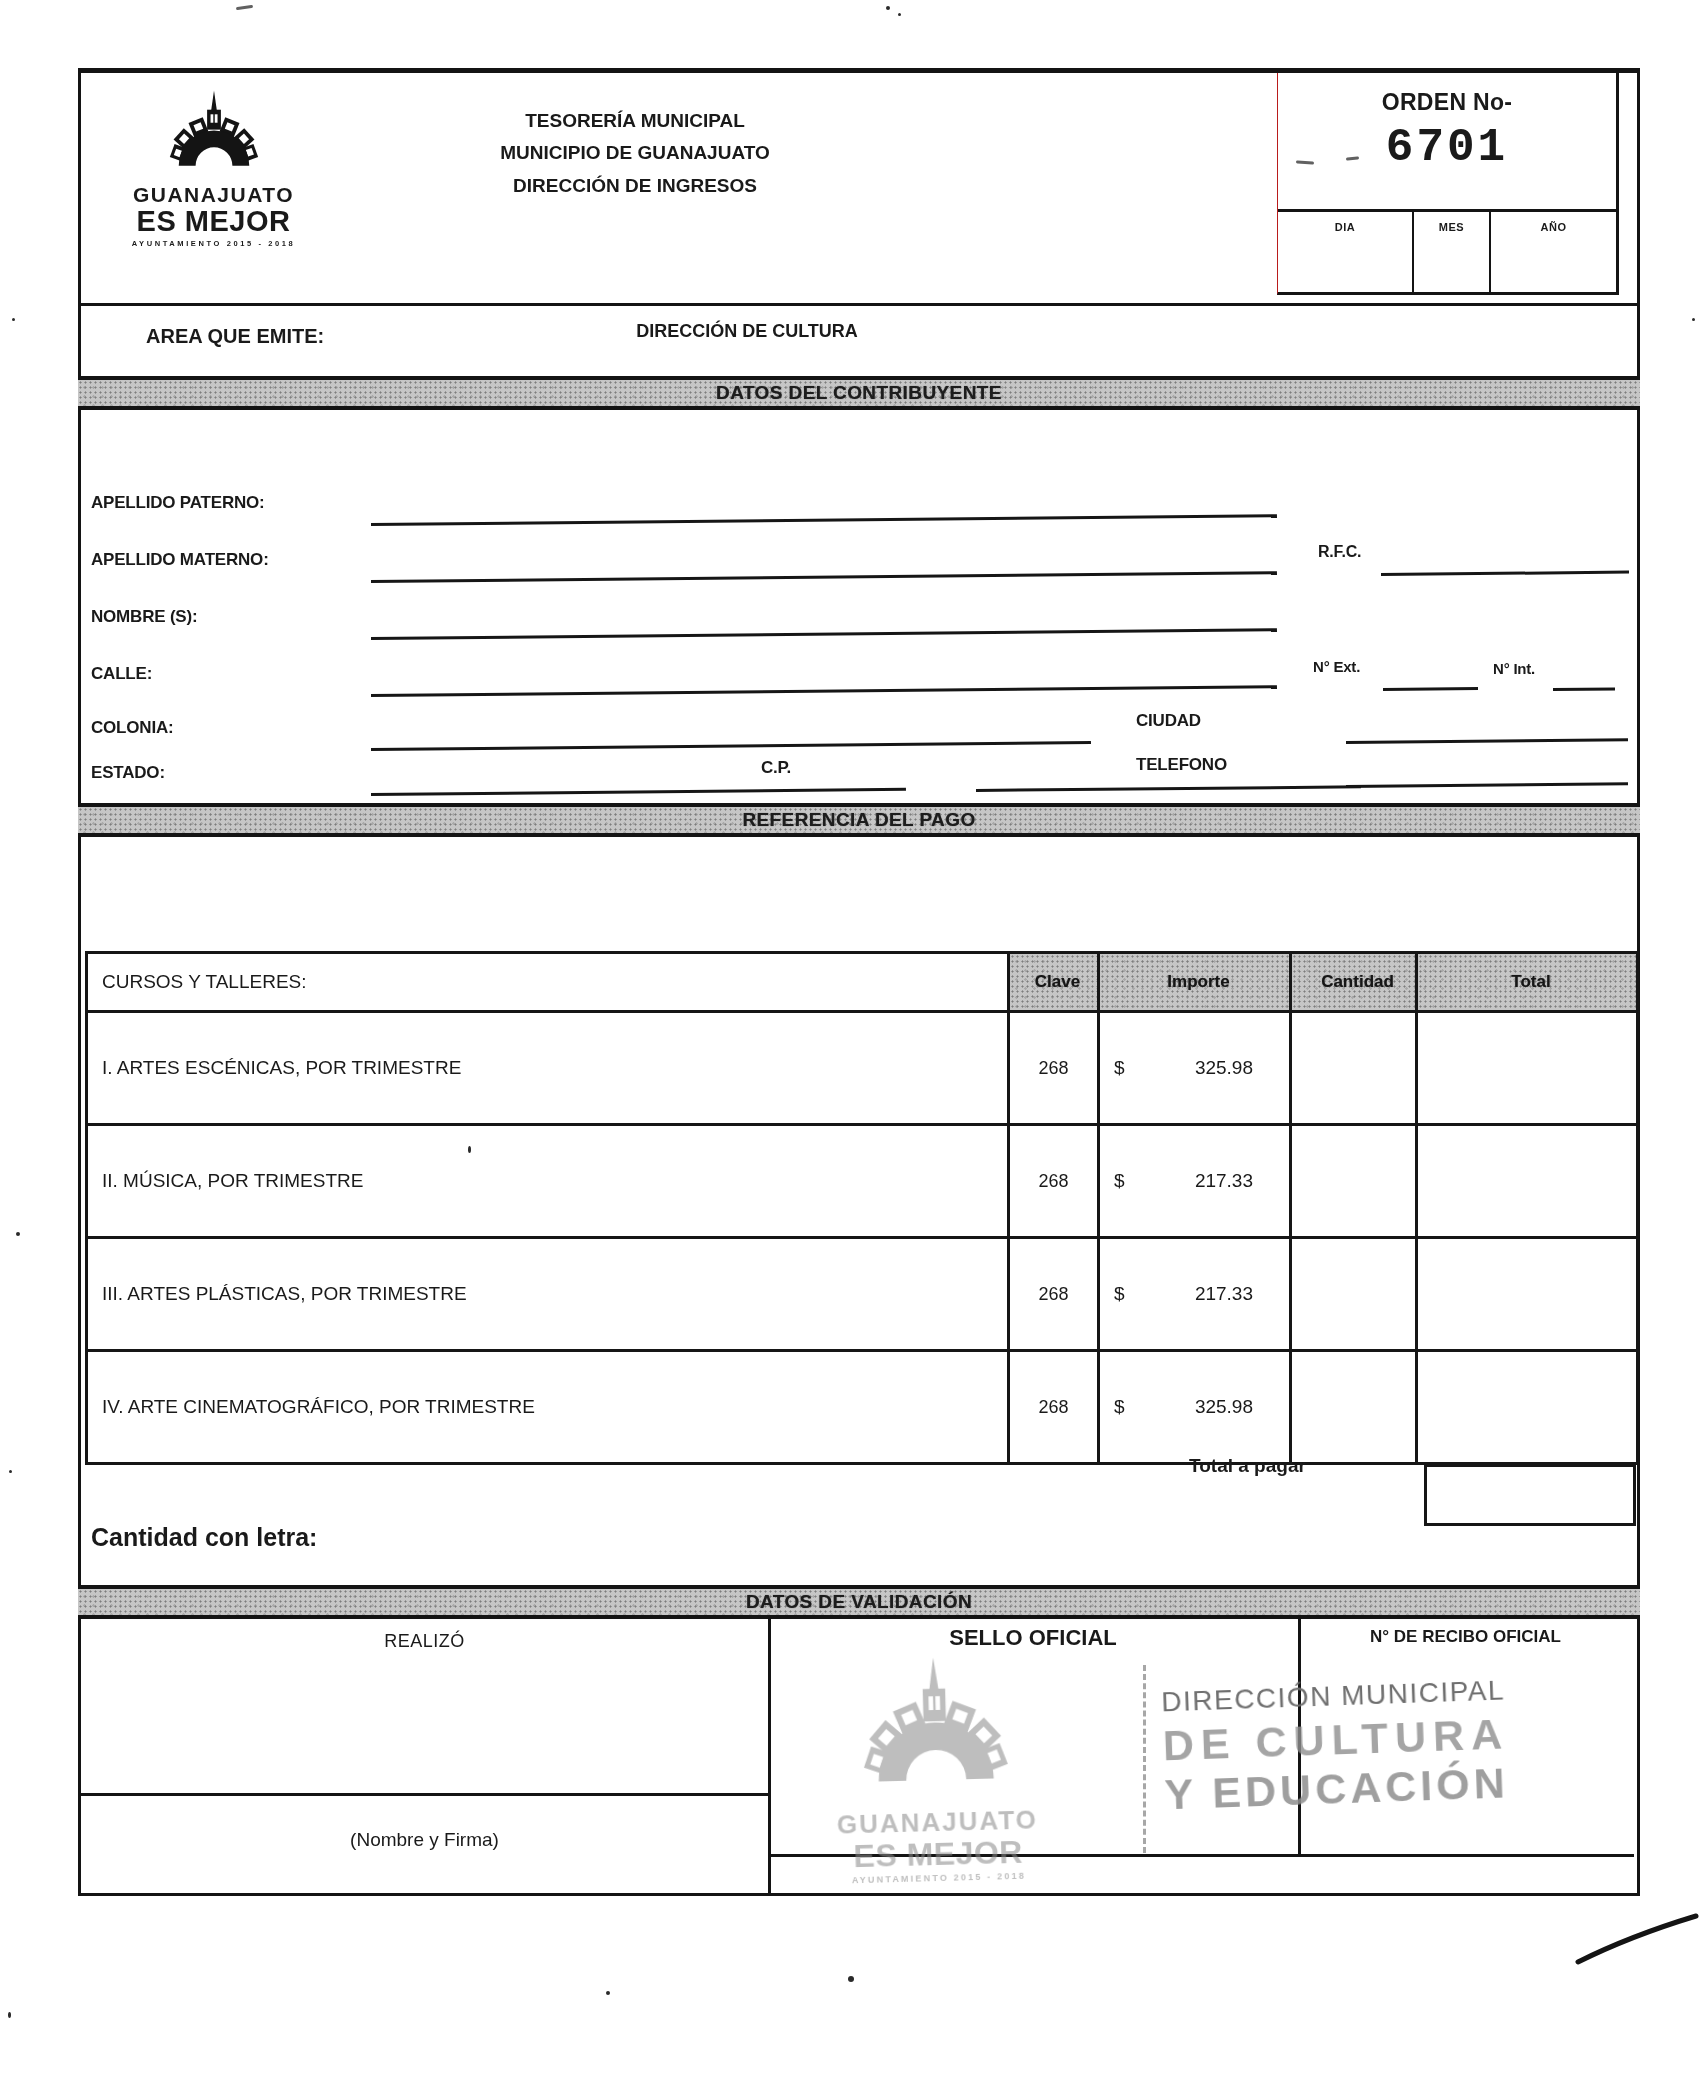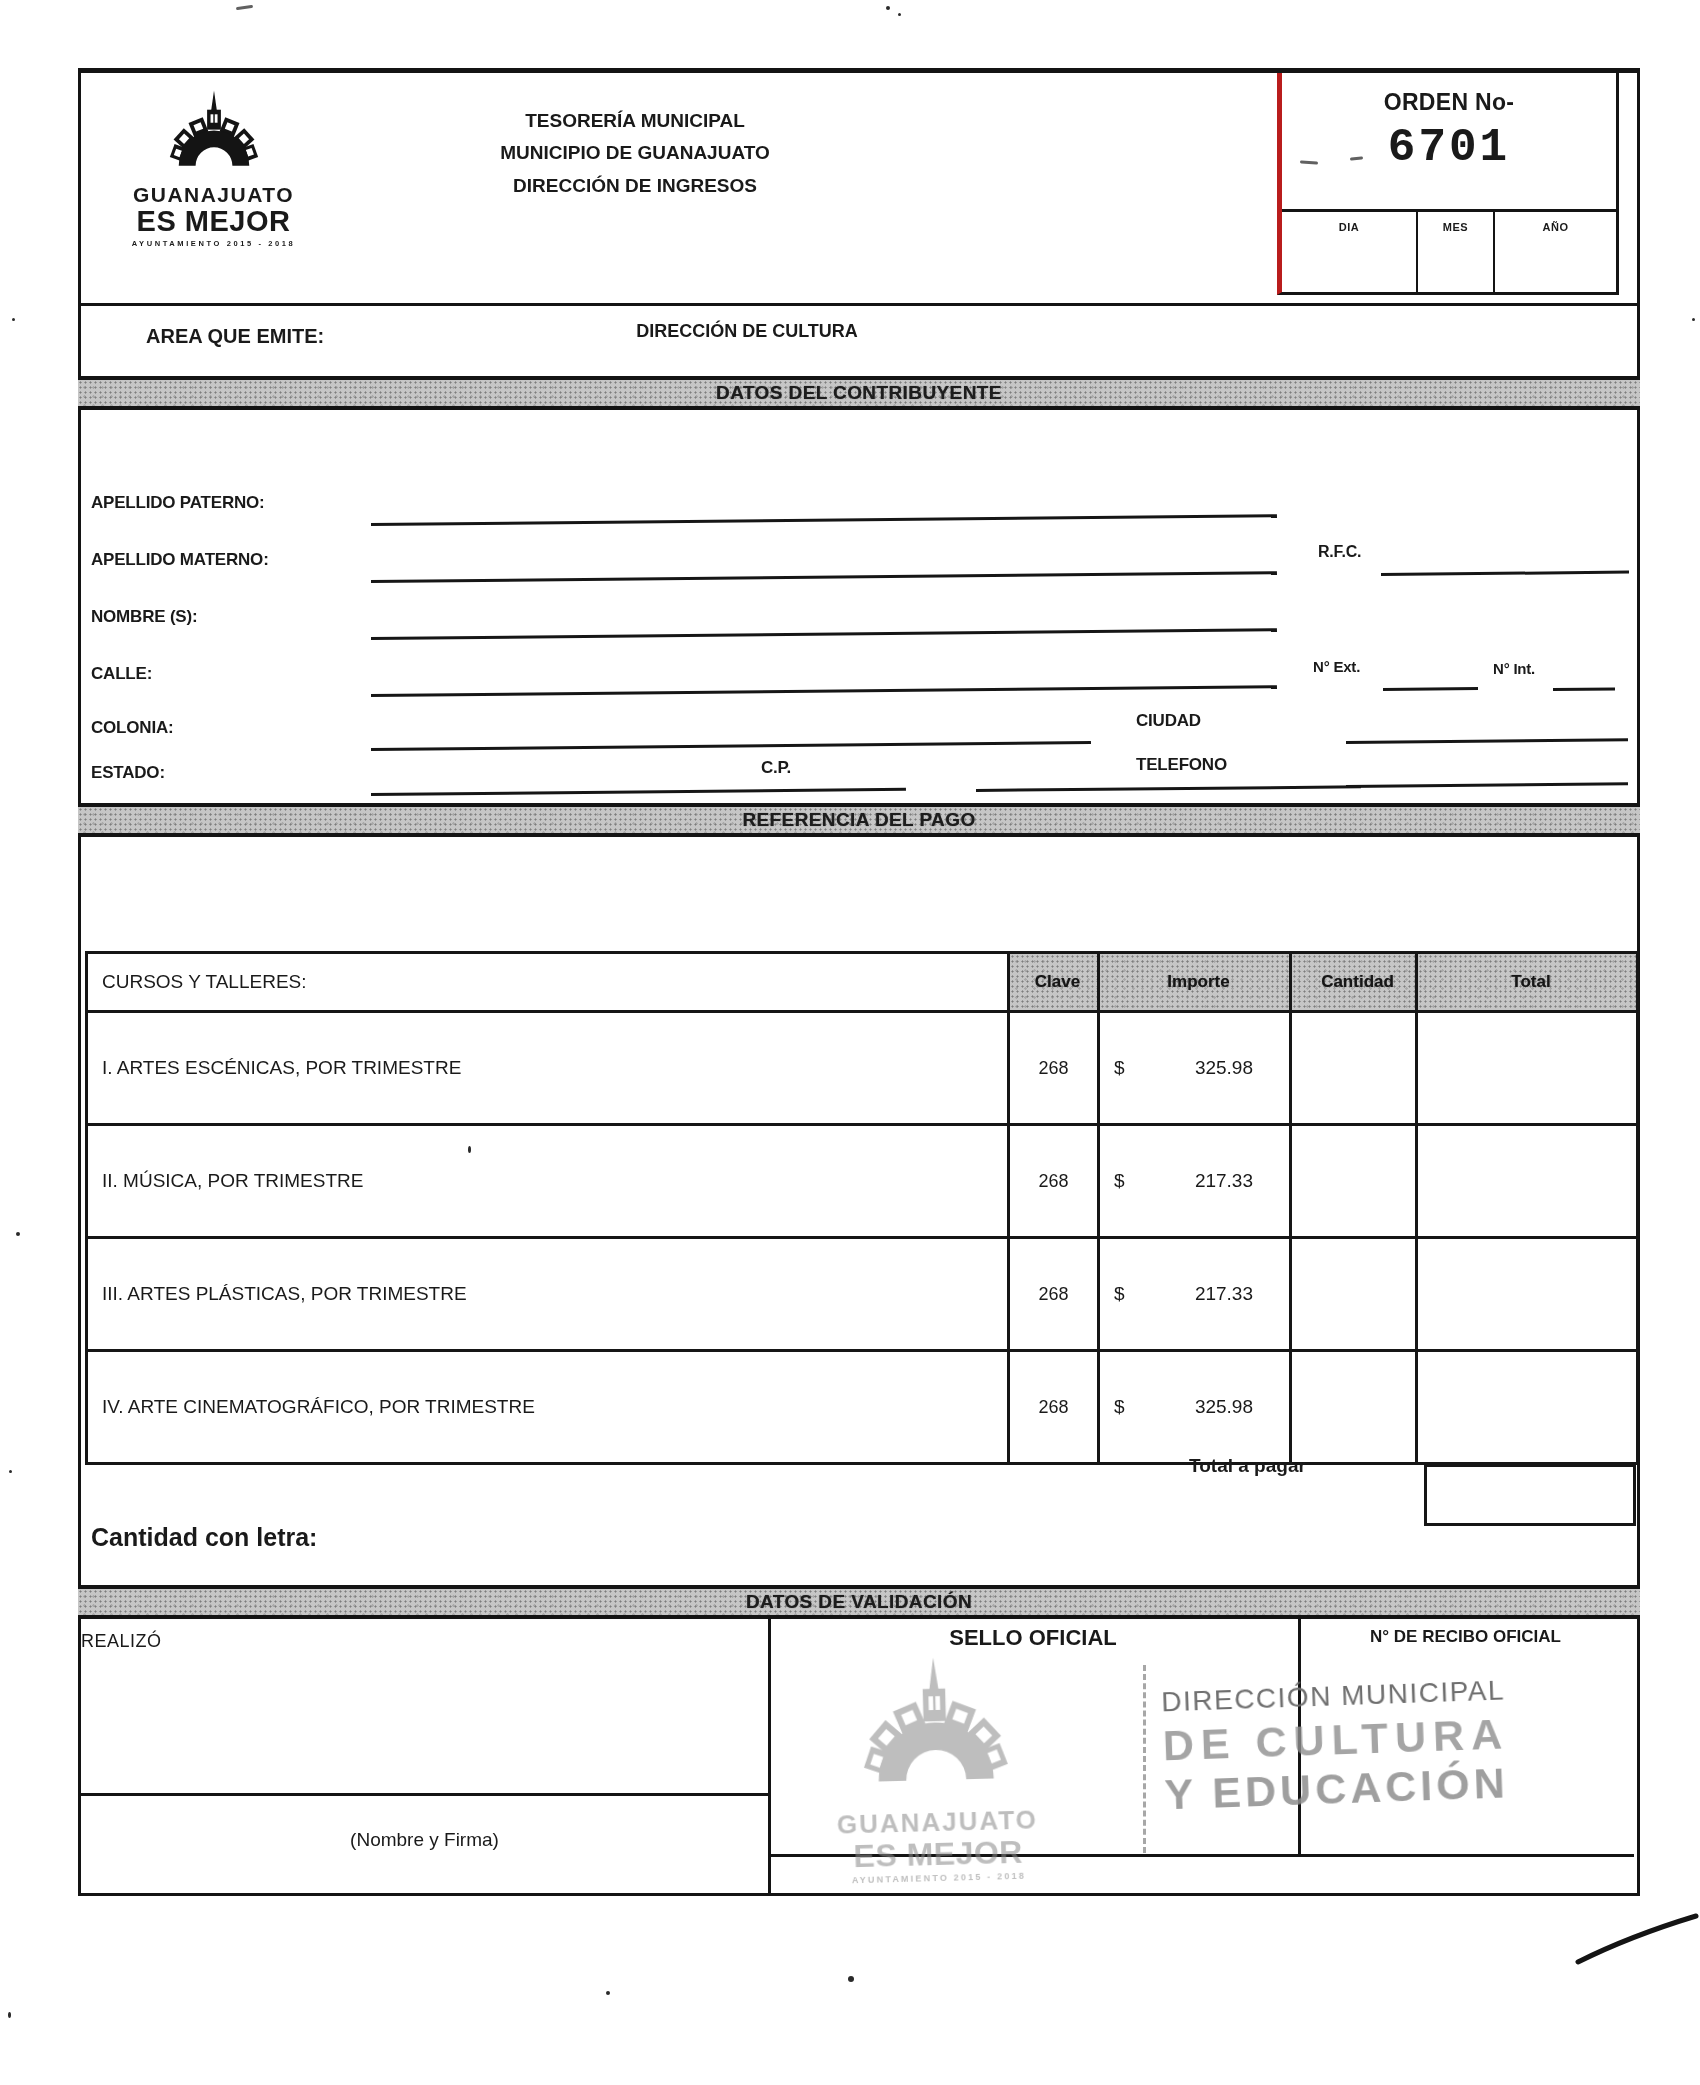--- a/index.html
+++ b/index.html
@@ -11,21 +11,21 @@
 
   
   .logo-block{position:absolute;left:30px;top:16px;width:205px;text-align:center;}
   .logo-block svg{display:block;margin:0 auto;}
   .logo-title{font-size:21px;font-weight:bold;letter-spacing:1.5px;margin-top:2px;}
   .logo-subtitle{font-size:29px;font-weight:bold;letter-spacing:.5px;line-height:1;}
   .logo-caption{font-size:7.5px;font-weight:bold;letter-spacing:2.6px;margin-top:3px;}
   .head-titles{position:absolute;left:294px;top:32px;width:520px;text-align:center;
                font-size:19px;font-weight:bold;line-height:1.7;}
   .orden-box{position:absolute;left:1196px;top:0;width:342px;height:222px;
-             border-left:5px solid #b91c1c;border-right:3px solid #141414;border-bottom:3px solid #141414;box-sizing:border-box;}
+             border-left:1px solid #b91c1c;border-right:3px solid #141414;border-bottom:3px solid #141414;box-sizing:border-box;}
   .orden-label{margin-top:16px;text-align:center;font-size:23px;font-weight:bold;letter-spacing:.3px;}
   .orden-number{text-align:center;font-family:"Liberation Mono","DejaVu Sans Mono",monospace;
                 font-size:46px;font-weight:bold;letter-spacing:3px;margin-top:6px;}
   .orden-dates{position:absolute;left:0;right:0;bottom:0;height:80px;border-top:3px solid #141414;display:flex;}
   .date-cell{border-right:2px solid #141414;box-sizing:border-box;padding-top:9px;text-align:center;
              font-size:11px;font-weight:bold;letter-spacing:.5px;}
   .date-cell:last-child{border-right:none;}
   .pen-dash{position:absolute;background:#3a3a3a;height:3px;border-radius:2px;opacity:.8;}
 
   .header-rule{position:absolute;left:-3px;right:-3px;top:230px;border-top:3px solid #141414;}
@@ -61,21 +61,21 @@
      justify-content:center;font-weight:bold;font-size:17px;color:#161616;text-shadow:0 0 1px #666;padding-left:8px;}
   .clave-cell{justify-content:center;font-size:18px;}
   .importe-cell{justify-content:space-between;padding:0 36px 0 14px;}
   .total-box{position:absolute;left:1343px;top:1391px;width:212px;height:62px;border:3px solid #161616;box-sizing:border-box;}
   .total-label{position:absolute;left:1108px;top:1382px;font-size:19px;font-weight:bold;}
   .cantidad-letra{position:absolute;left:10px;top:1450px;font-size:25px;font-weight:bold;}
 
   
   .v-div{position:absolute;width:0;border-left:3px solid #141414;}
   .v-hline{position:absolute;height:0;border-top:3px solid #141414;}
-  .realizo-label{position:absolute;left:0;width:687px;top:1558px;font-size:18px;letter-spacing:.5px;}
+  .realizo-label{position:absolute;left:0;width:687px;top:1558px;text-align:center;font-size:18px;letter-spacing:.5px;}
   .nombre-firma{position:absolute;left:0;width:687px;top:1756px;text-align:center;font-size:19px;}
   .sello-label{position:absolute;left:687px;width:530px;top:1552px;text-align:center;font-size:22px;font-weight:bold;}
   .recibo-label{position:absolute;left:1217px;width:335px;top:1554px;text-align:center;font-size:17px;font-weight:bold;}
 
   .stamp-logo{position:absolute;left:700px;top:1582px;width:310px;text-align:center;color:#8a8a8a;
               opacity:.55;filter:blur(.5px);transform:rotate(-1.5deg);}
   .stamp-logo .logo-title{font-size:26px;letter-spacing:2px;margin-top:-2px;}
   .stamp-logo .logo-subtitle{font-size:32px;}
   .stamp-logo .logo-caption{font-size:9px;letter-spacing:2.2px;}
   .stamp-divider{position:absolute;left:1062px;top:1592px;height:188px;width:0;border-left:3px dashed #8a8a8a;opacity:.75;}

